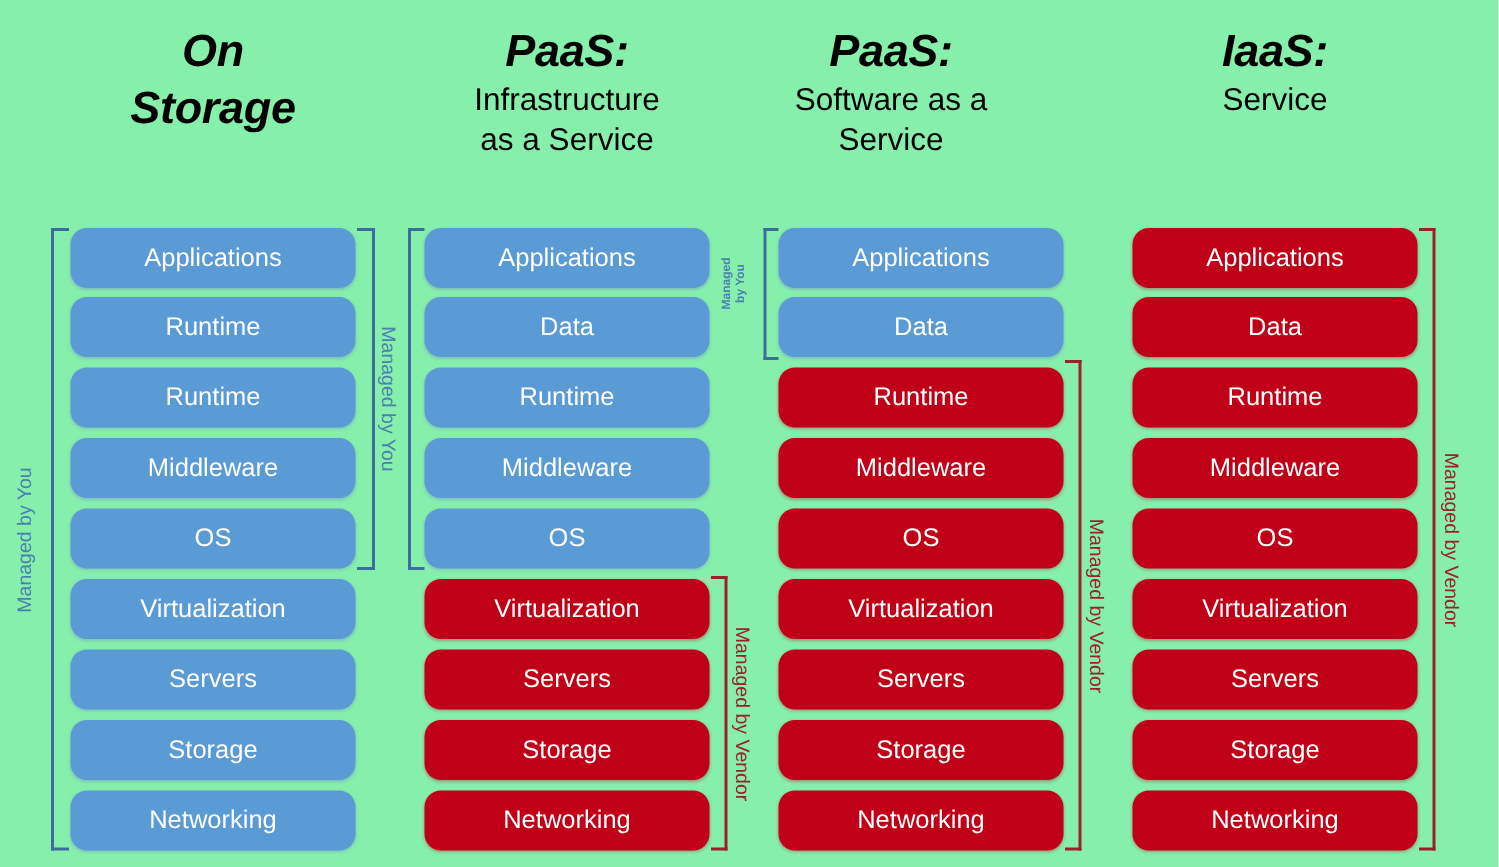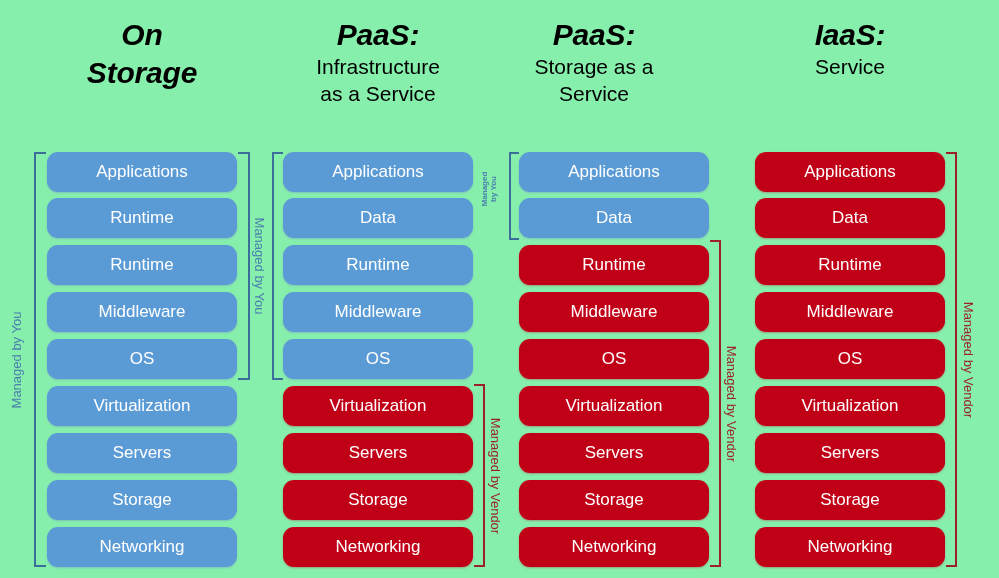--- a/index.html
+++ b/index.html
@@ -116,21 +116,21 @@
   </div>
 
   <div class="col-header" style="left:283px; top:16px; width:190px;">
     <span class="acronym">PaaS:</span>
     <span class="expansion">Infrastructure</span>
     <span class="expansion">as a Service</span>
   </div>
 
   <div class="col-header" style="left:499px; top:16px; width:190px;">
     <span class="acronym">PaaS:</span>
-    <span class="expansion">Storage as a</span>
+    <span class="expansion">Software as a</span>
     <span class="expansion">Service</span>
   </div>
 
   <div class="col-header" style="left:755px; top:16px; width:190px;">
     <span class="acronym">IaaS:</span>
     <span class="expansion">Service</span>
   </div>
 
   <div class="stack" style="left:47px; top:152px; width:190px; height:415px;">
     <div class="pill blue" style="top:0px;   width:190px; height:40px;">

